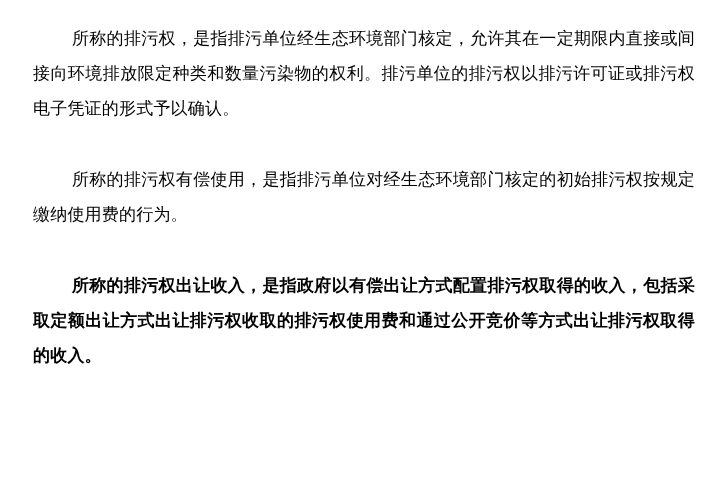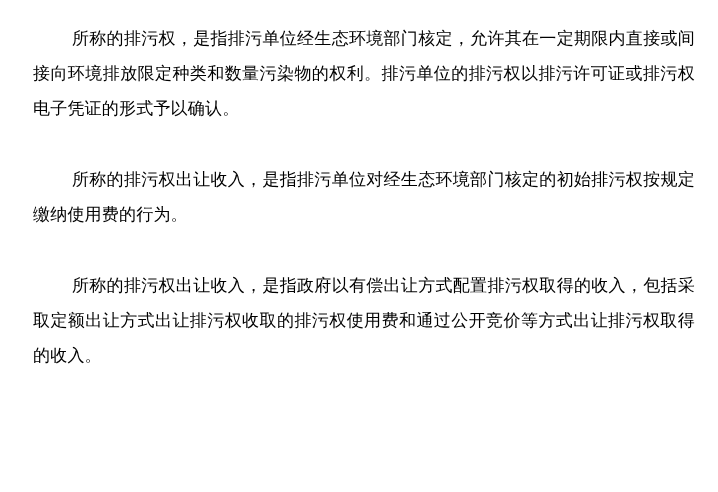--- a/index.html
+++ b/index.html
@@ -26,25 +26,26 @@
       line-height: 35px;
       color: #000000;
       text-align: justify;
       text-justify: inter-character;
       text-indent: 39px;
       letter-spacing: 0.2px;
       word-break: break-all;
     }
     .doc-paragraph:last-child {
       margin-bottom: 12px;
+      font-weight: bold;
     }
   </style>
 </head>
 <body>
 
 <div class="document-page">
   <p class="doc-paragraph">所称的排污权，是指排污单位经生态环境部门核定，允许其在一定期限内直接或间接向环境排放限定种类和数量污染物的权利。排污单位的排污权以排污许可证或排污权电子凭证的形式予以确认。</p>
 
-  <p class="doc-paragraph">所称的排污权出让收入，是指排污单位对经生态环境部门核定的初始排污权按规定缴纳使用费的行为。</p>
+  <p class="doc-paragraph">所称的排污权有偿使用，是指排污单位对经生态环境部门核定的初始排污权按规定缴纳使用费的行为。</p>
 
 
   <p class="doc-paragraph">所称的排污权出让收入，是指政府以有偿出让方式配置排污权取得的收入，包括采取定额出让方式出让排污权收取的排污权使用费和通过公开竞价等方式出让排污权取得的收入。</p>
 </div>
 
 </body></html>

